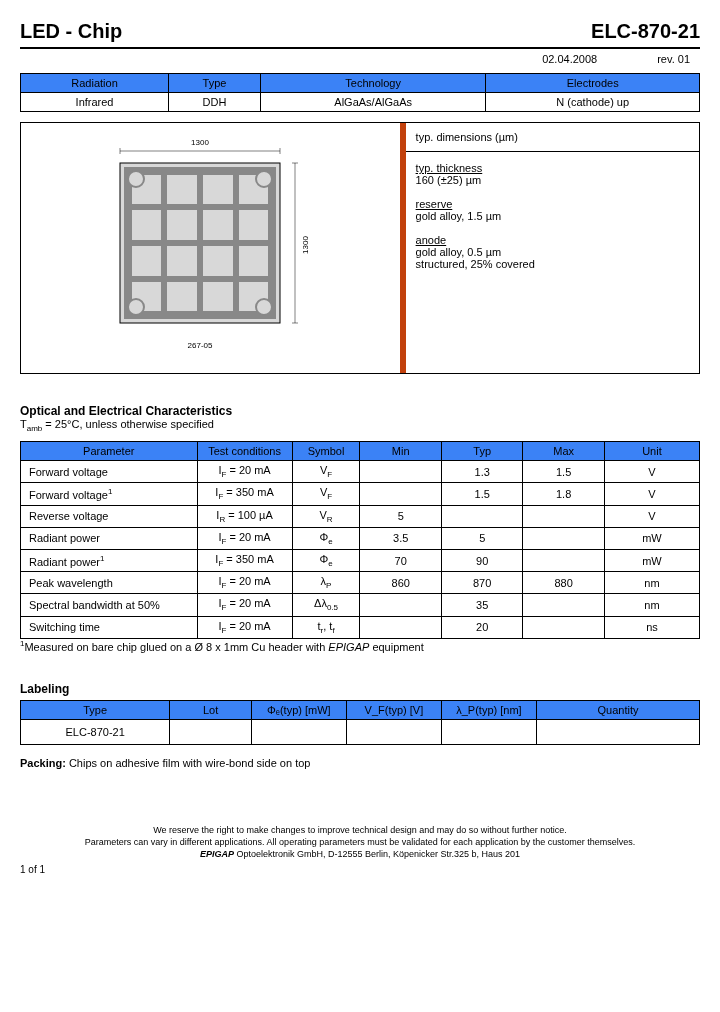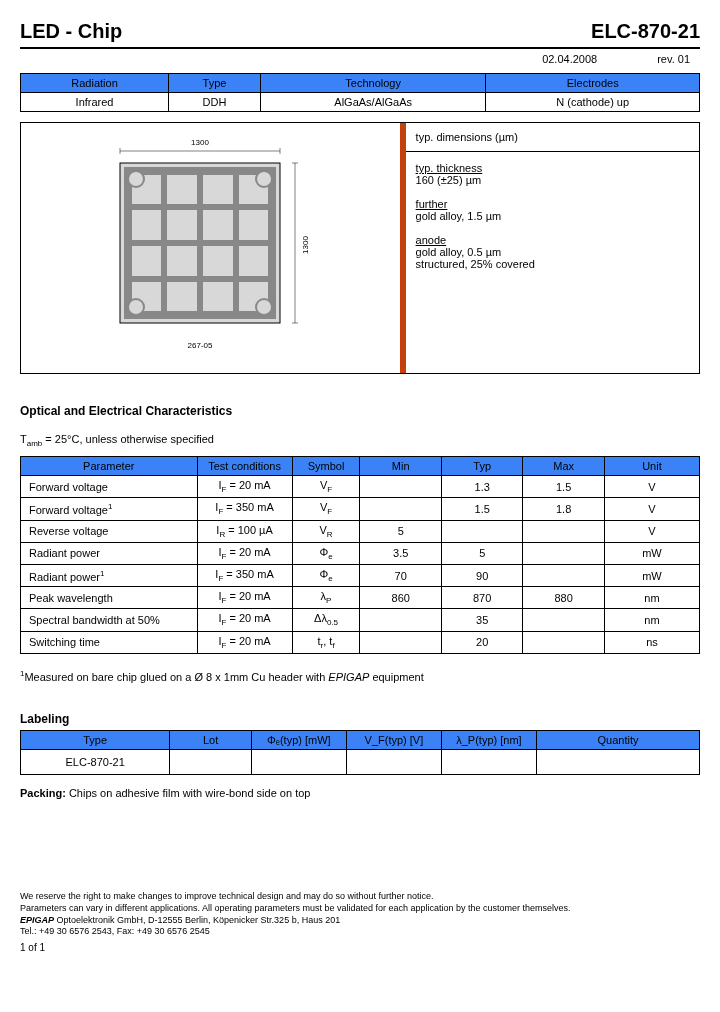--- a/index.html
+++ b/index.html
@@ -12,25 +12,25 @@
   th,td{border:1px solid #000;padding:3px 6px;text-align:center;font-size:11px}
   th{background:#3b82f6;font-weight:normal}
   .block2{display:flex;border:1px solid #000;margin-top:10px}
   .diag-cell{width:55%;padding:10px;border-right:6px solid #c2410c;position:relative}
   .dim-cell{width:45%}
   .dim-top{border-bottom:1px solid #000;padding:8px 10px}
   .dim-body{padding:10px}
   .u{text-decoration:underline}
   .svgwrap{width:100%;display:flex;justify-content:center}
   .sect-title{font-weight:bold;margin-top:30px;font-size:12px}
-  .note{font-size:11px;margin:15px 0 8px 0}
+  .note{font-size:11px;margin:0 0 8px 0}
   .param-table td:first-child{text-align:left;padding-left:8px}
   .labeling td{height:18px}
   .pack{margin-top:12px;font-size:11px}
-  .footer{margin-top:92px;text-align:left;font-size:9px;line-height:1.3}
+  .footer{margin-top:56px;text-align:center;font-size:9px;line-height:1.3}
   .footer-pg{text-align:left;font-size:10px;margin-top:4px}
   sub,sup{font-size:8px}
 </style>
 </head>
 <body>
 
 <div class="page">
 
   <div class="hdr">
     <div class="hdr-left">LED - Chip</div>
@@ -89,21 +89,21 @@
           <text x="120" y="215" font-size="8" text-anchor="middle">267-05</text>
         </svg>
       </div>
     </div>
     <div class="dim-cell">
       <div class="dim-top">typ. dimensions (µm)</div>
       <div class="dim-body">
         <div class="u">typ. thickness</div>
         <div>160 (±25) µm</div>
         <br>
-        <div class="u">further</div>
+        <div class="u">reserve</div>
         <div>gold alloy, 1.5 µm</div>
         <br>
         <div class="u">anode</div>
         <div>gold alloy, 0.5 µm</div>
         <div>structured, 25% covered</div>
       </div>
     </div>
   </div>
 
   <div class="sect-title">Optical and Electrical Characteristics</div>
@@ -218,16 +218,15 @@
     </tr>
   </tbody>
     </table>
 
   <div class="pack"><b>Packing:</b><span>  Chips on adhesive film with wire-bond side on top</span></div>
 
   <div class="footer">
     <div>We reserve the right to make changes to improve technical design and may do so without further notice.</div>
     <div>Parameters can vary in different applications. All operating parameters must be validated for each application by the customer themselves.</div>
     <div><b><i>EPIGAP</i></b><span> Optoelektronik GmbH, D-12555 Berlin, Köpenicker Str.325 b, Haus 201</span></div>
-    <div>Tel.: +49 30 6576 2543, Fax: +49 30 6576 2545</div>
   </div>
   <div class="footer-pg">1 of  1</div>
 </div>
 
 </body></html>

